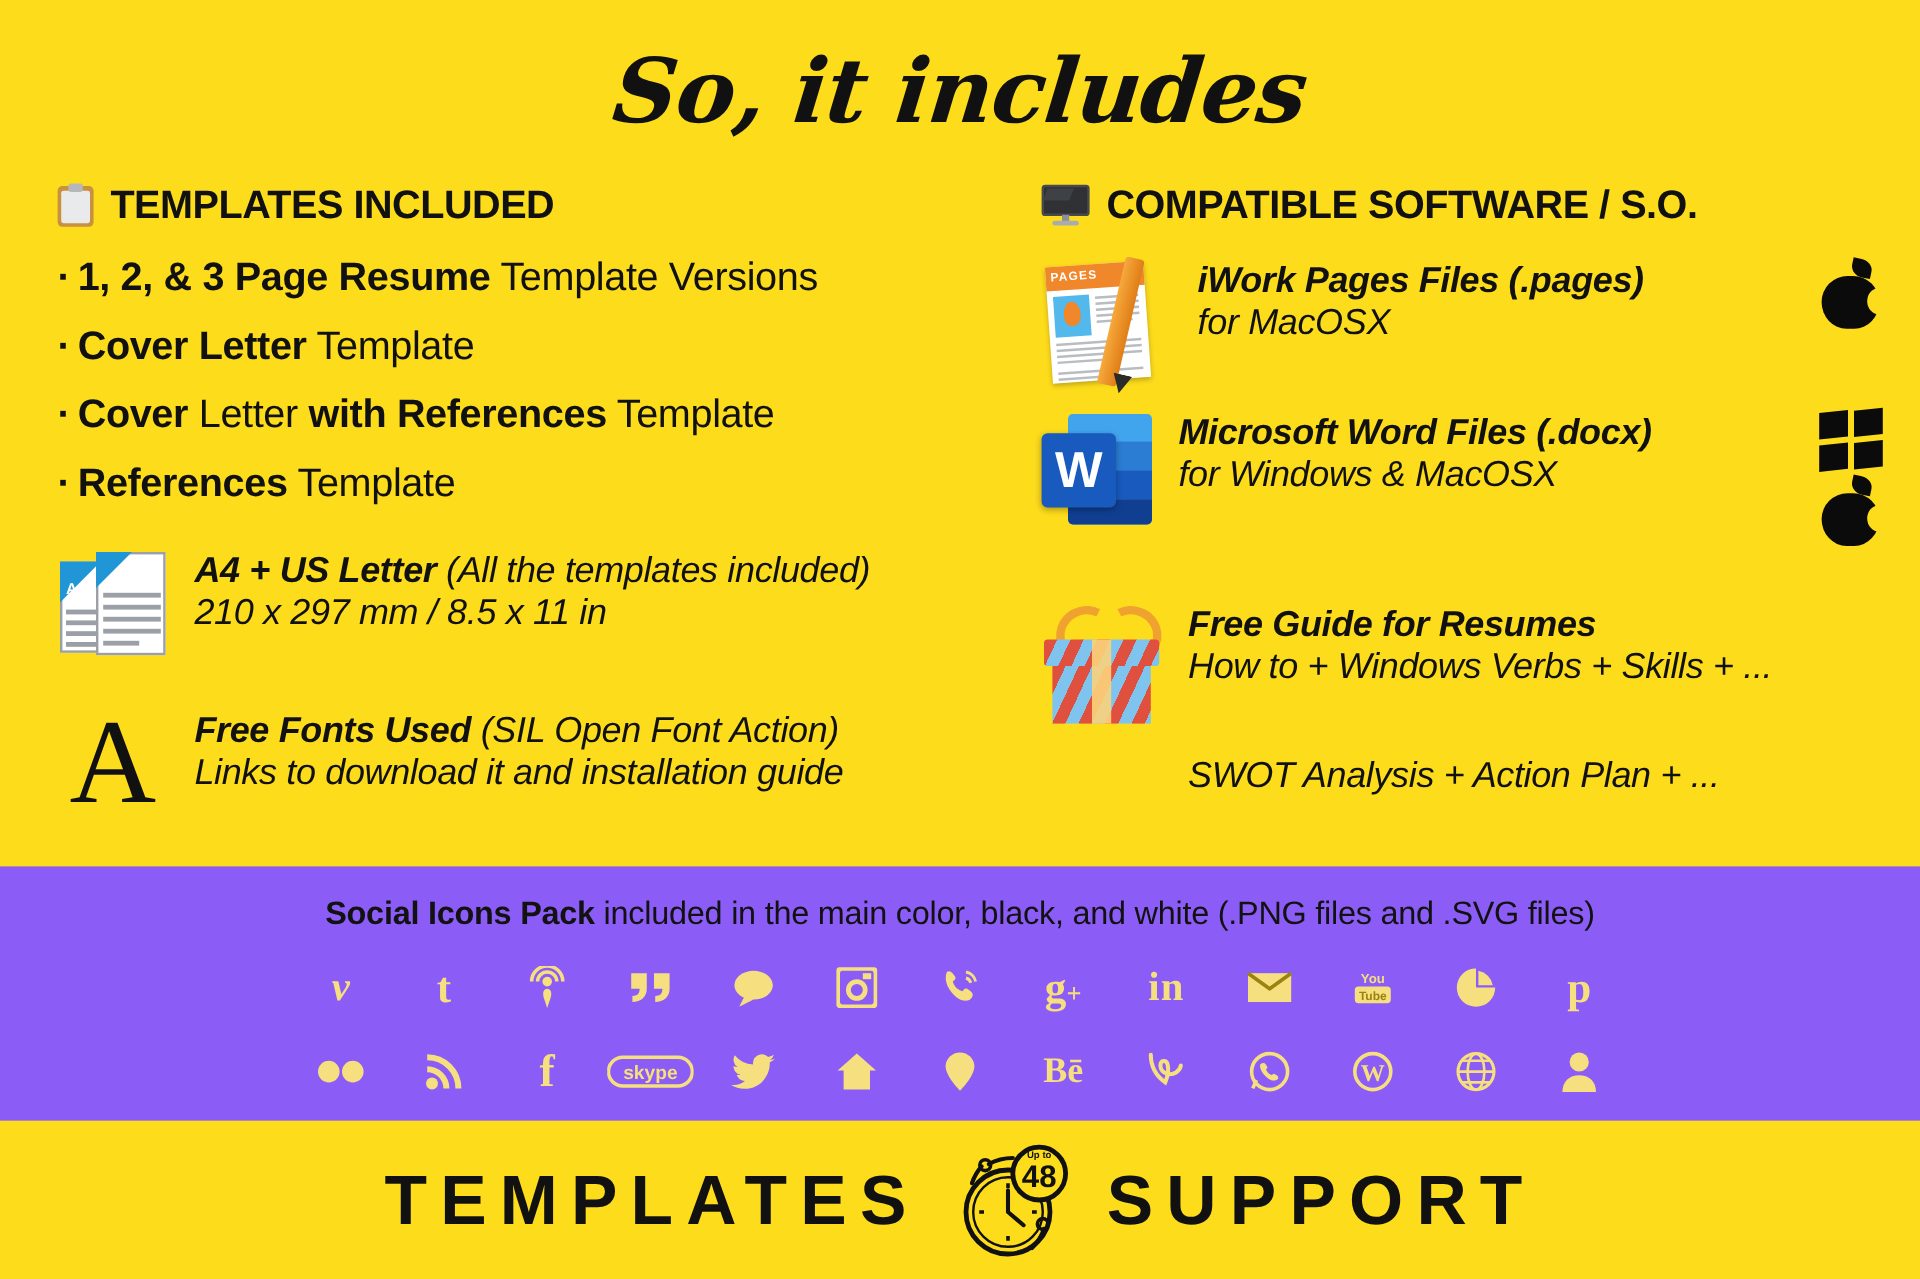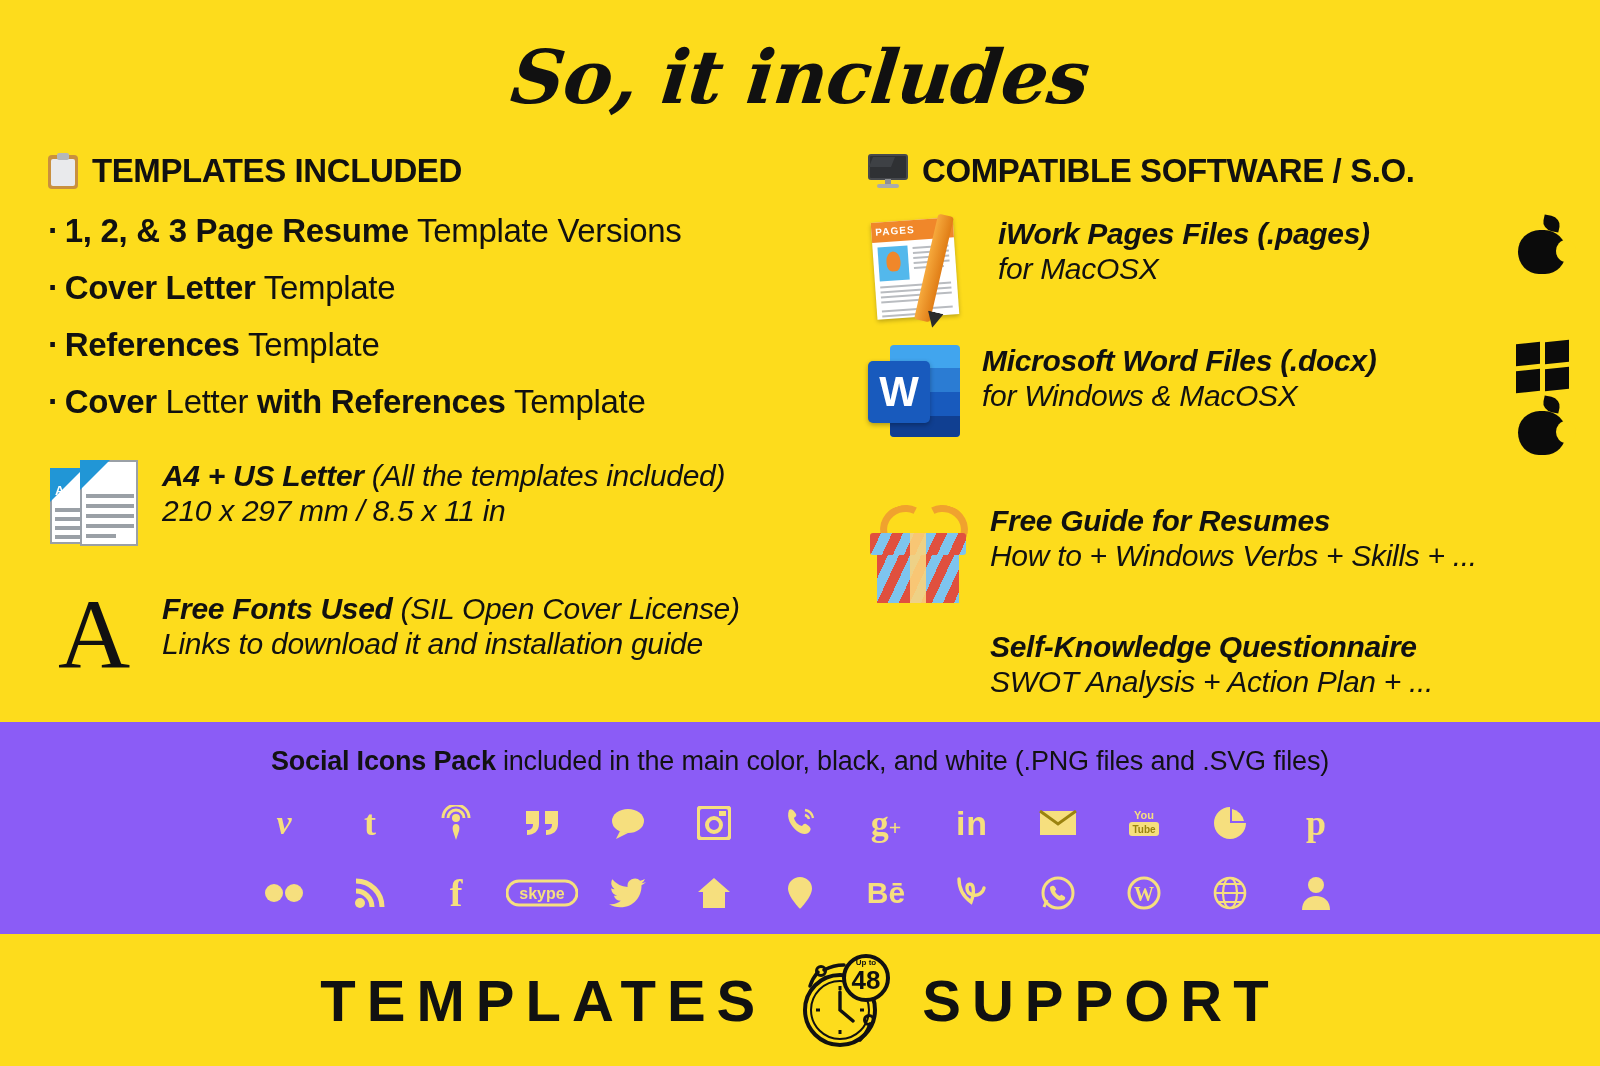--- a/index.html
+++ b/index.html
@@ -140,21 +140,21 @@
 
   
   .band{position:absolute;left:0;top:722px;width:1600px;height:212px;background:#8b5cf6;}
   .band .bandtext{
     text-align:center;font-size:27px;color:#121212;margin-top:24px;letter-spacing:-0.2px;white-space:nowrap;
   }
   .band .bandtext b{font-weight:700;}
   .iconrow{display:flex;justify-content:center;align-items:center;gap:0px;margin-top:22px;}
   .iconrow .ic{width:86px;height:48px;display:flex;align-items:center;justify-content:center;color:#F6DF7E;}
   .iconrow .ic svg{display:block;}
-  .ic .tg{font-family:Liberation Sans, sans-serif;font-weight:700;color:#F6DF7E;}
+  .ic .tg{font-family:Liberation Serif, serif;font-weight:700;color:#F6DF7E;}
 
   
   .bottom{position:absolute;left:0;top:934px;width:1600px;height:132px;background:#FDDC1C;
           display:flex;align-items:center;justify-content:center;gap:30px;}
   .bottom .word1,.bottom .word2{font-size:58px;font-weight:700;letter-spacing:11px;color:#111;}
   .clock{width:96px;height:104px;position:relative;}
 </style>
 </head>
 <body>
 
@@ -174,24 +174,24 @@
     </div>
 
     <div class="bullets">
       <div class="bullet">
         <span class="dot">·</span><b>1, 2, &amp; 3 Page Resume</b><span class="reg"> Template Versions</span>
       </div>
       <div class="bullet">
         <span class="dot">·</span><b>Cover Letter</b><span class="reg"> Template</span>
       </div>
       <div class="bullet">
+        <span class="dot">·</span><b>Cover</b><span class="reg"> Letter </span><b>with References</b><span class="reg"> Template</span>
+      </div>
+      <div class="bullet">
         <span class="dot">·</span><b>References</b><span class="reg"> Template</span>
-      </div>
-      <div class="bullet">
-        <span class="dot">·</span><b>Cover</b><span class="reg"> Letter </span><b>with References</b><span class="reg"> Template</span>
       </div>
     </div>
 
     <div class="feat" style="margin-top:40px;">
       <div class="icon">
         <div class="a4">
           <div class="sheetA"></div>
           <div class="foldA"></div>
           <div class="lblA">A4</div>
           <div class="lnA" style="top:50px;width:40px;"></div>
@@ -211,21 +211,21 @@
         <div class="l1"><b>A4 + US Letter</b><span> (All the templates included)</span></div>
         <div class="l2">210 x 297 mm / 8.5 x 11 in</div>
       </div>
     </div>
 
     <div class="feat" style="margin-top:38px;">
       <div class="icon">
         <div class="glyphA">A</div>
       </div>
       <div class="txt">
-        <div class="l1"><b>Free Fonts Used</b><span> (SIL Open Cover License)</span></div>
+        <div class="l1"><b>Free Fonts Used</b><span> (SIL Open Font Action)</span></div>
         <div class="l2">Links to download it and installation guide</div>
       </div>
     </div>
   </div>
 
   <div class="col-right">
 
     <div class="sec-head">
       <span class="monitor">
         <span class="screen"></span>
@@ -317,21 +317,20 @@
       </div>
       <div class="txt">
         <div class="l1"><b>Free Guide for Resumes</b></div>
         <div class="l2">How to + Windows Verbs + Skills + ...</div>
       </div>
     </div>
 
     <div class="feat" style="margin-top:26px;">
       <div class="icon" style="width:100px;"></div>
       <div class="txt">
-        <div class="l1"><b>Self-Knowledge Questionnaire</b></div>
         <div class="l2">SWOT Analysis + Action Plan + ...</div>
       </div>
     </div>
   </div>
 
   <div class="band">
     <div class="bandtext">
       <b>Social Icons Pack</b><span> included in the main color, black, and white (.PNG files and .SVG files)</span>
     </div>
 

